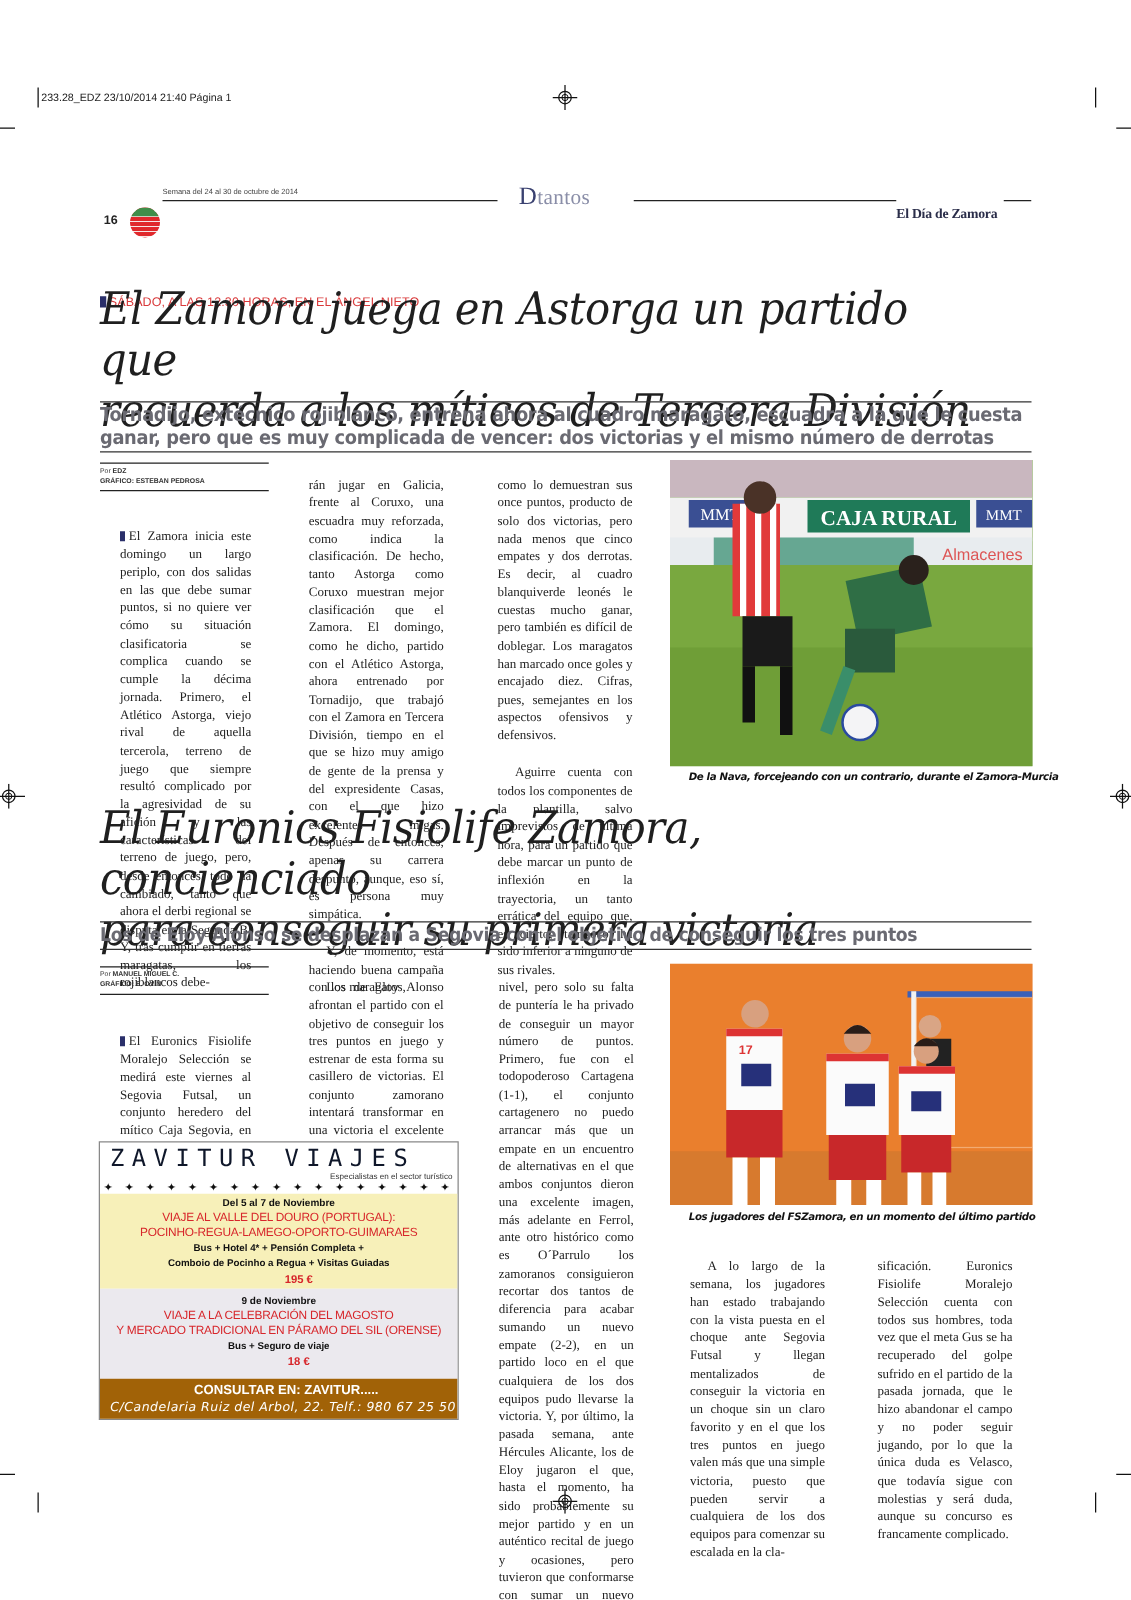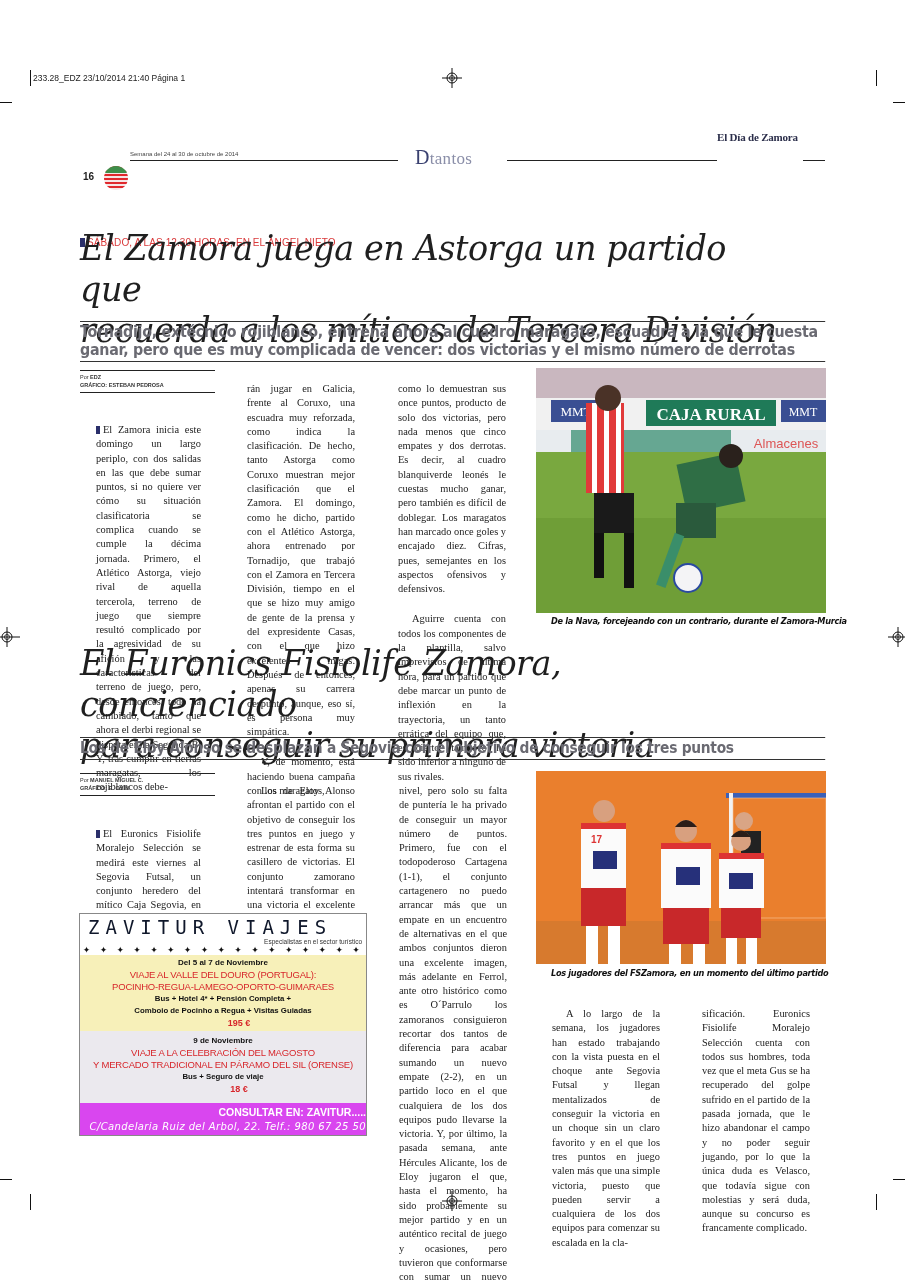--- a/index.html
+++ b/index.html
@@ -11,21 +11,21 @@
   .vline { position: absolute; width: 1px; background: #111; }
   .hline { position: absolute; height: 1px; background: #111; }
   .reg { position: absolute; width: 20px; height: 20px; }
 
   
   .header-date { position: absolute; left: 130px; top: 151px; font-family: "Liberation Sans", sans-serif; font-size: 6px; color: #444; }
   .header-rule-left { position: absolute; left: 130px; top: 160px; width: 268px; height: 1px; background: #222; }
   .header-section { position: absolute; left: 415px; top: 146px; font-family: "Liberation Serif", serif; font-size: 17px; color: #8a8ea8; letter-spacing: 0.3px; }
   .header-section .cap { font-size: 20px; color: #3a4170; }
   .header-rule-right { position: absolute; left: 507px; top: 160px; width: 210px; height: 1px; background: #222; }
-  .header-logo { position: absolute; left: 717px; top: 131px; font-family: "Liberation Serif", serif; font-weight: bold; font-size: 11px; color: #2b2e4a; letter-spacing: -0.2px; }
+  .header-logo { position: absolute; left: 717px; top: 165px; font-family: "Liberation Serif", serif; font-weight: bold; font-size: 11px; color: #2b2e4a; letter-spacing: -0.2px; }
   .header-logo-rule { position: absolute; left: 803px; top: 160px; width: 22px; height: 1px; background: #222; }
   .page-num { position: absolute; left: 83px; top: 171px; font-family: "Liberation Sans", sans-serif; font-weight: bold; font-size: 10px; color: #222; }
   .globe { position: absolute; left: 104px; top: 166px; width: 24px; height: 24px; border-radius: 50%; overflow: hidden;
     background: repeating-linear-gradient(180deg, #e0282c 0 2.5px, #f6e5e5 2.5px 4px); }
   .globe::before { content: ""; position: absolute; left: 0; top: 0; width: 100%; height: 7px; background: #3f8e4a; }
 
   
   .kicker { position: absolute; left: 80px; top: 215px; font-family: Liberation Sans, sans-serif; font-size: 10px; color: #d9393a; letter-spacing: 0.1px; margin-top: 22px; }
   .kicker .sq { display: inline-block; width: 5px; height: 9px; background: #2a2f6a; margin-right: 2px; vertical-align: -1px; }
   .headline { position: absolute; left: 80px; font-family: "DejaVu Serif", serif; font-style: italic; font-weight: normal; color: #1f1f1f; letter-spacing: -0.5px; }
@@ -48,21 +48,21 @@
   .h2 { top: 642px; font-size: 36px; line-height: 41px; width: 760px; transform: scaleX(0.93); transform-origin: left top; }
   .deck2 { top: 737px; width: 810px; font-size: 15px; line-height: 18px; border-top: 1px solid #333; border-bottom: 1px solid #333; padding: 1px 0 2px; transform: scaleX(0.92); transform-origin: left top; }
 
   
   .ad { position: absolute; left: 79px; top: 913px; width: 288px; height: 223px; border: 1px solid #888; background: #fff; overflow: hidden; font-family: "Liberation Sans", sans-serif; text-align: center; }
   .ad-title { position: absolute; left: 8px; top: 2px; font-family: "DejaVu Sans Mono", monospace; font-size: 19px; letter-spacing: 6px; color: #0f172a; }
   .ad-sub { position: absolute; right: 4px; top: 24px; font-size: 6.5px; color: #333; }
   .ad-stars { position: absolute; left: 0; top: 31px; width: 100%; font-size: 9px; letter-spacing: 3.4px; color: #111; text-align: center; line-height: 10px; }
   .ad-block1 { position: absolute; left: 0; top: 41px; width: 100%; height: 76px; background: #f7f0b9; }
   .ad-block2 { position: absolute; left: 0; top: 117px; width: 100%; height: 72px; background: #ebe9ee; }
-  .ad-block3 { position: absolute; left: 0; top: 189px; width: 100%; height: 34px; background: #d946ef; text-align: right; }
+  .ad-block3 { position: absolute; left: 0; top: 189px; width: 100%; height: 34px; background: #a16207; text-align: center; }
   .ad-line { display: block; line-height: 12px; }
   .ad-date { font-size: 8px; font-weight: bold; color: #111; margin-top: 2px; }
   .ad-red { font-size: 9.5px; color: #d7262b; letter-spacing: -0.2px; }
   .ad-black { font-size: 7.8px; font-weight: bold; color: #111; }
   .ad-price { font-size: 9px; font-weight: bold; color: #d7262b; padding-left: 32px; }
   .ad-cta { font-size: 10.5px; font-weight: bold; color: #fff; padding: 3px 0 0 12px; line-height: 13px; }
   .ad-addr { font-family: "DejaVu Sans", sans-serif; font-style: italic; font-size: 10px; color: #fff; padding: 2px 0 0 7px; letter-spacing: 0.4px; }
 </style>
 </head>
 <body>

